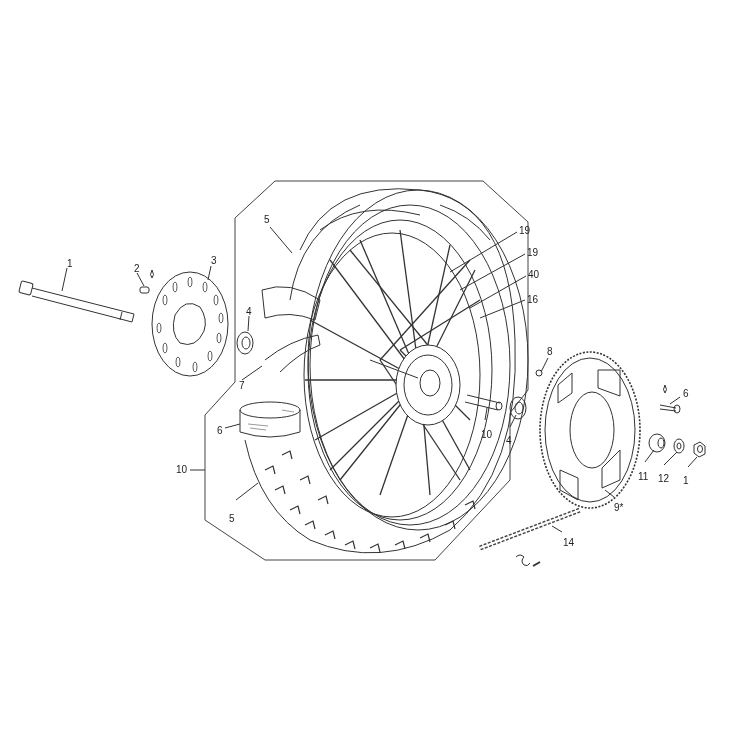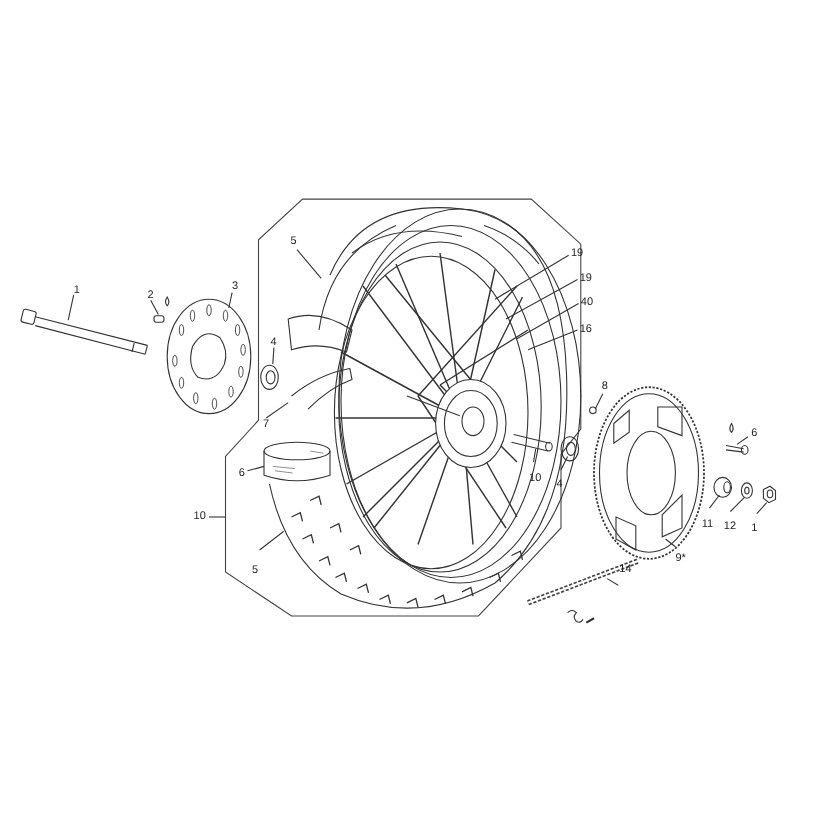--- a/index.html
+++ b/index.html
@@ -216,14 +216,14 @@
   <span class="lbl" style="left:528px;top:270px">40</span>
   <span class="lbl" style="left:527px;top:295px">16</span>
   <span class="lbl" style="left:547px;top:347px">8</span>
   <span class="lbl" style="left:481px;top:430px">10</span>
   <span class="lbl" style="left:506px;top:436px">4</span>
   <span class="lbl" style="left:683px;top:389px">6</span>
   <span class="lbl" style="left:638px;top:472px">11</span>
   <span class="lbl" style="left:658px;top:474px">12</span>
   <span class="lbl" style="left:683px;top:476px">1</span>
   <span class="lbl" style="left:614px;top:503px">9*</span>
-  <span class="lbl" style="left:563px;top:513px">14</span>
+  <span class="lbl" style="left:563px;top:538px">14</span>
 </div>
 
 </body></html>

